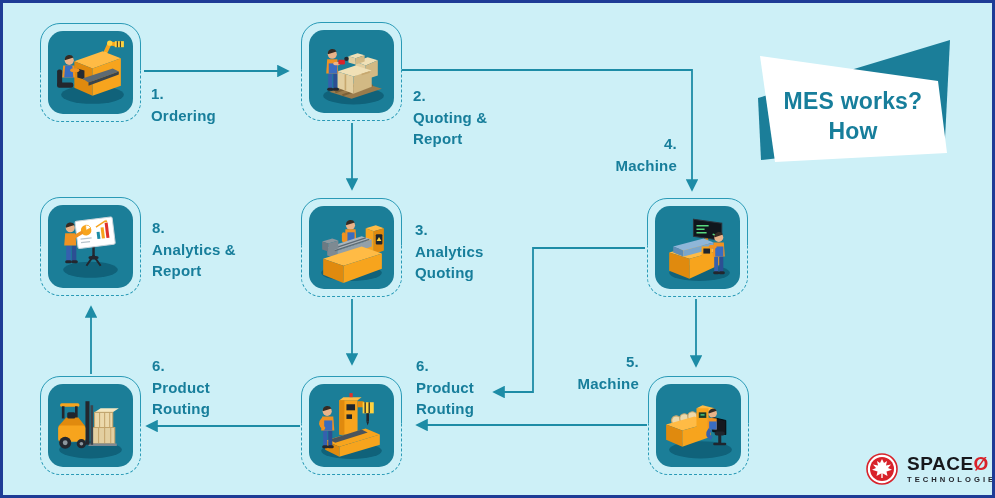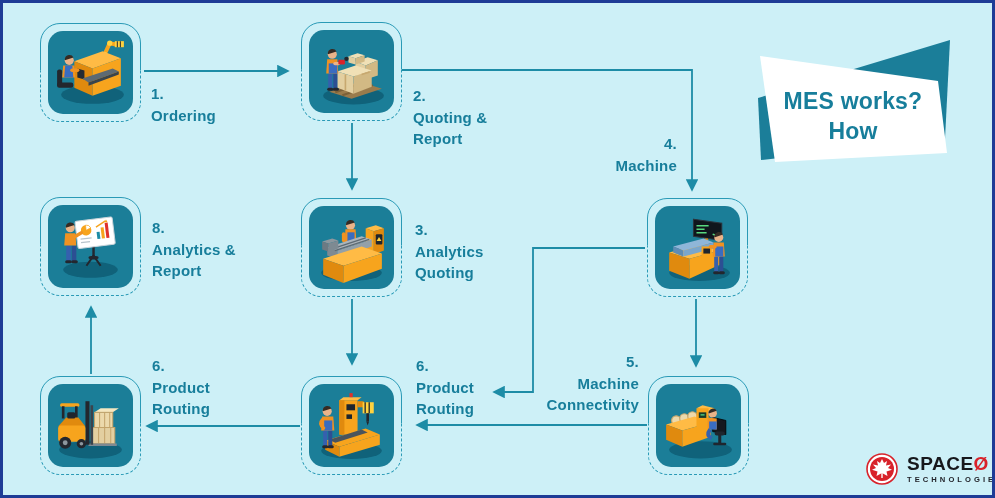--- a/index.html
+++ b/index.html
@@ -231,21 +231,20 @@
         <rect x="52.5" y="37" width="7.5" height="8" fill="#3a6cc0"></rect>
         <path d="M53.5,45 q-4.5,6 1.5,8.5" stroke="#3560ae" stroke-width="4" fill="none"></path>
         <circle cx="56" cy="29" r="4.2" fill="#eab389"></circle>
         <path d="M52,27.8 a4.3,4.3 0 0 1 8,-1.3 l-8,2.6 z" fill="#352b24"></path>
       </svg>
     </div>
   </div>
   <div class="lbl right" style="left:502px;top:348px;width:134px">
     <div>5.</div>
     <div>Machine</div>
-    <div>Connectivity</div>
   </div>
 
   <div class="node" style="left:298px;top:373px">
     <div class="frame solid"></div>
       <div class="frame dashed"></div>
     <div class="tile">
       <svg viewBox="0 0 84 82">
         <ellipse cx="42" cy="66" rx="30" ry="8" fill="#10627a"></ellipse>
         <polygon points="30,16 48,16 52,13 34,13" fill="#ffbb45"></polygon>
         <rect x="30" y="16" width="18" height="34" fill="#f7a41d"></rect>

